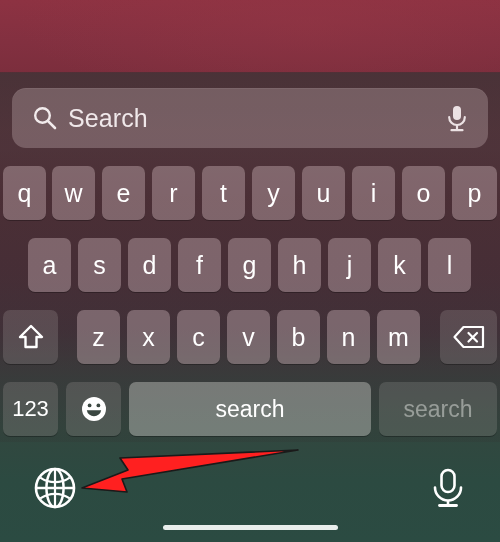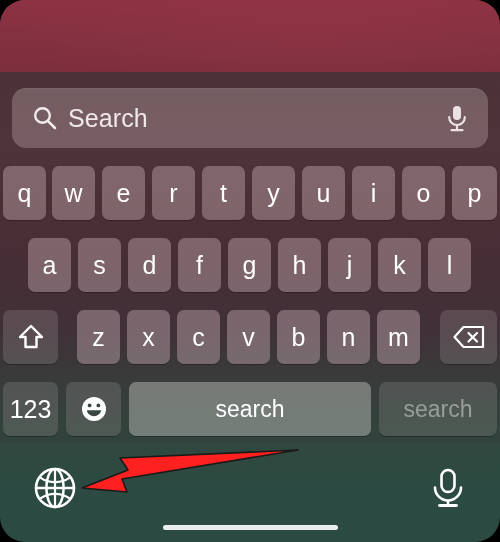--- a/index.html
+++ b/index.html
@@ -19,21 +19,20 @@
         #7d2f3d 72px,
         #5b3a41 73px,
         #593840 150px,
         #533038 200px,
         #4d2f38 270px,
         #45313a 330px,
         #3a3f3e 380px,
         #32473f 430px,
         #2c4a41 480px,
         #2b4b42 542px);
-    border-radius: 25px;
   }
 
   
   #wallpaper-band {
     position: absolute;
     left: 0; top: 0;
     width: 500px; height: 72px;
     background: linear-gradient(180deg, #8d3242 0%, #823040 60%, #7c2e3d 100%);
   }
   #wallpaper-band::after {
@@ -194,21 +193,21 @@
   <div class="key letter" style="left:327px;top:310px; width:43px; height:54px;">n</div>
   <div class="key letter" style="left:377px;top:310px; width:43px; height:54px;">m</div>
   <div class="key mod" style="left:440px; top:310px; width:57px; height:54px;">
     <svg width="34" height="26" viewBox="0 0 34 26">
       <path d="M11.5 3 L31 3 L31 23 L11.5 23 L2.5 13 Z" fill="none" stroke="#ffffff" stroke-width="2.2" stroke-linejoin="round"></path>
       <line x1="16.5" y1="9" x2="25" y2="17.5" stroke="#ffffff" stroke-width="2.2" stroke-linecap="round"></line>
       <line x1="25" y1="9" x2="16.5" y2="17.5" stroke="#ffffff" stroke-width="2.2" stroke-linecap="round"></line>
     </svg>
   </div>
 
-  <div class="key mod" style="left:3px; top:382px; width:55px; height:54px; font-size:25px;">123</div>
+  <div class="key mod" style="left:3px; top:382px; width:55px; height:54px; font-size:22px;">123</div>
   <div class="key mod" style="left:66px; top:382px; width:55px; height:54px;">
     <svg width="30" height="30" viewBox="0 0 30 30">
       <circle cx="15" cy="15" r="12" fill="#ffffff"></circle>
       <circle cx="10.6" cy="11.4" r="1.9" fill="#3a4741"></circle>
       <circle cx="19.4" cy="11.4" r="1.9" fill="#3a4741"></circle>
       <path d="M7.8 16.2 L22.2 16.2 A7.3 7.3 0 0 1 7.8 16.2 Z" fill="#3a4741"></path>
     </svg>
   </div>
   <div class="key space" style="left:129px; top:382px; width:242px; height:54px;">search</div>
   <div class="key dim" style="left:379px; top:382px; width:118px; height:54px;">search</div>

